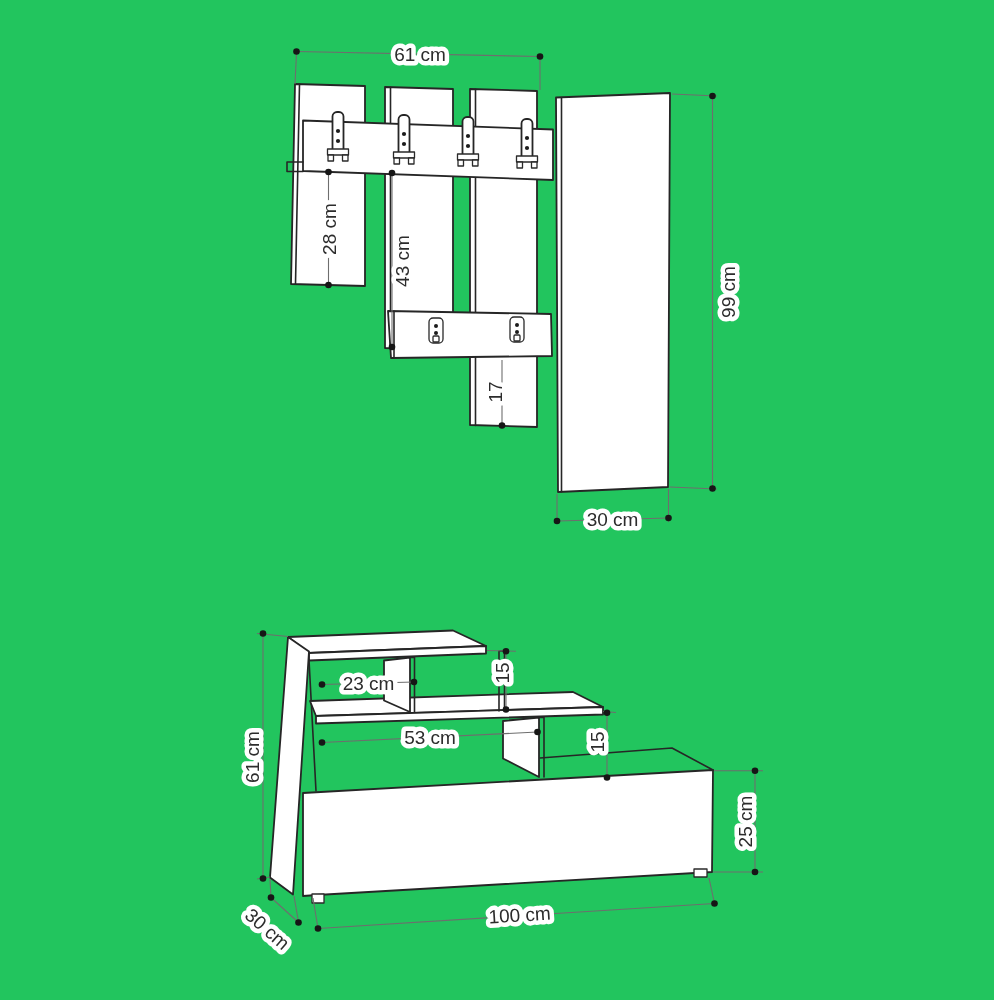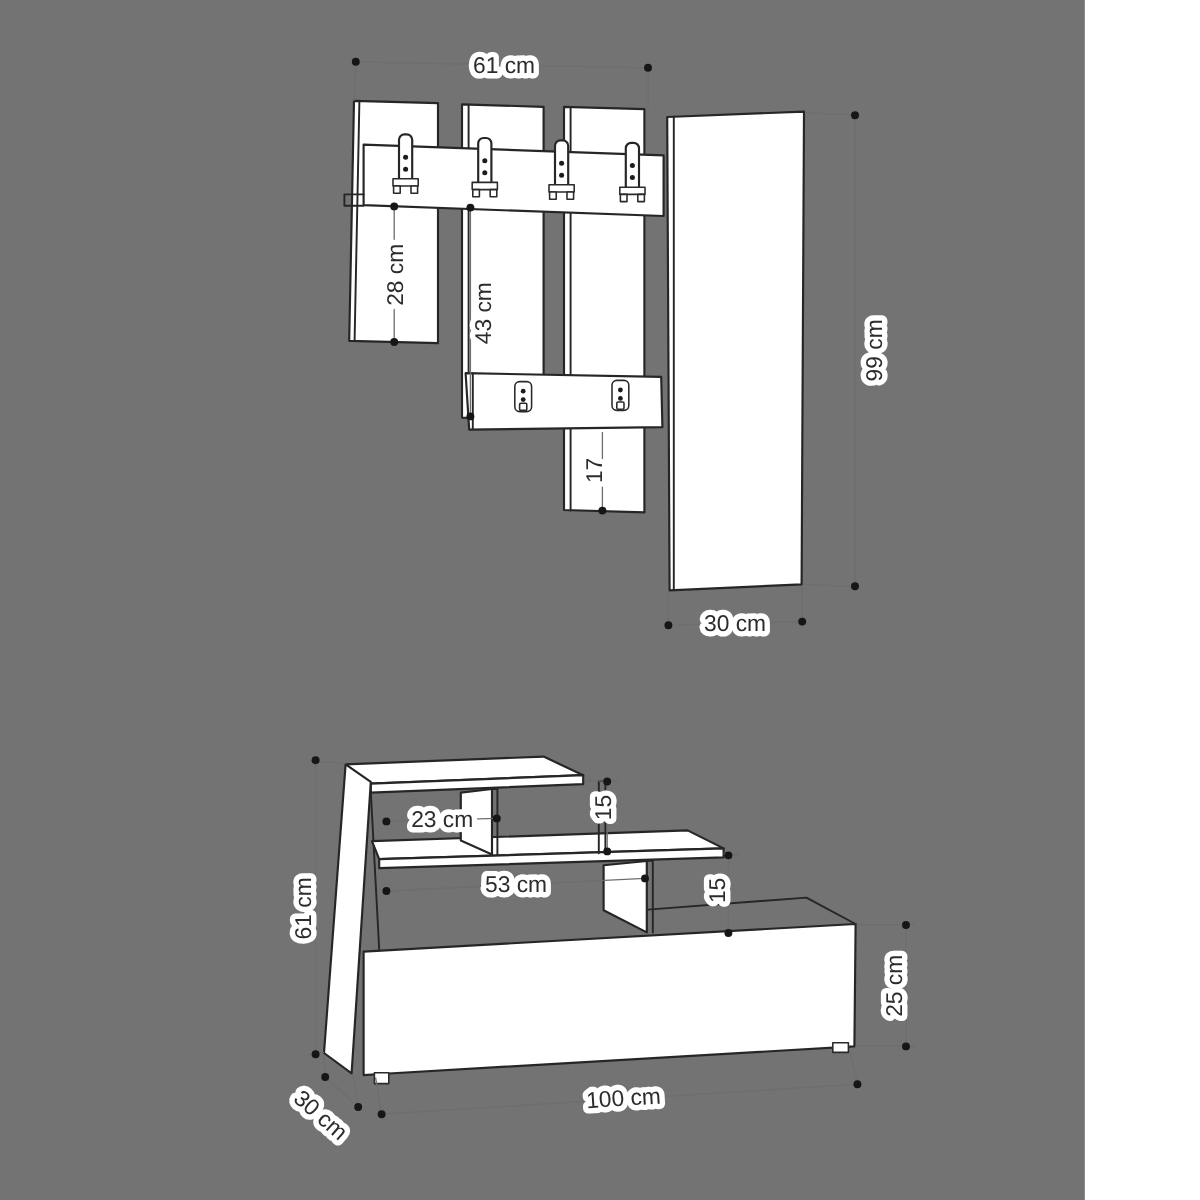--- a/index.html
+++ b/index.html
@@ -1,16 +1,16 @@
 <!DOCTYPE html>
 <html><head>
 <meta charset="utf-8">
 <style>
   html,body{margin:0;padding:0;background:#ffffff;}
-  .sheet{position:relative;width:904px;height:1000px;background:#737373;overflow:hidden;}
+  .sheet{position:relative;width:994px;height:1000px;background:#22c55e;overflow:hidden;}
   svg{display:block;}
   .st{fill:#ffffff;stroke:#262626;stroke-width:1.8;stroke-linejoin:round;}
   .ln{fill:none;stroke:#262626;stroke-width:1.6;stroke-linejoin:round;stroke-linecap:round;}
   .thin{fill:#ffffff;stroke:#2a2a2a;stroke-width:1.3;stroke-linejoin:round;}
   .dim{fill:none;stroke:#6e6e6e;stroke-width:1.1;}
   .dot{fill:#161616;stroke:none;}
   .hole{fill:#1c1c1c;stroke:none;}
   .lbl{font-family:"Liberation Sans","DejaVu Sans",sans-serif;font-size:19px;fill:#2c2c2c;
        stroke:#ffffff;stroke-width:9px;paint-order:stroke;stroke-linejoin:round;text-anchor:middle;}
 </style>

